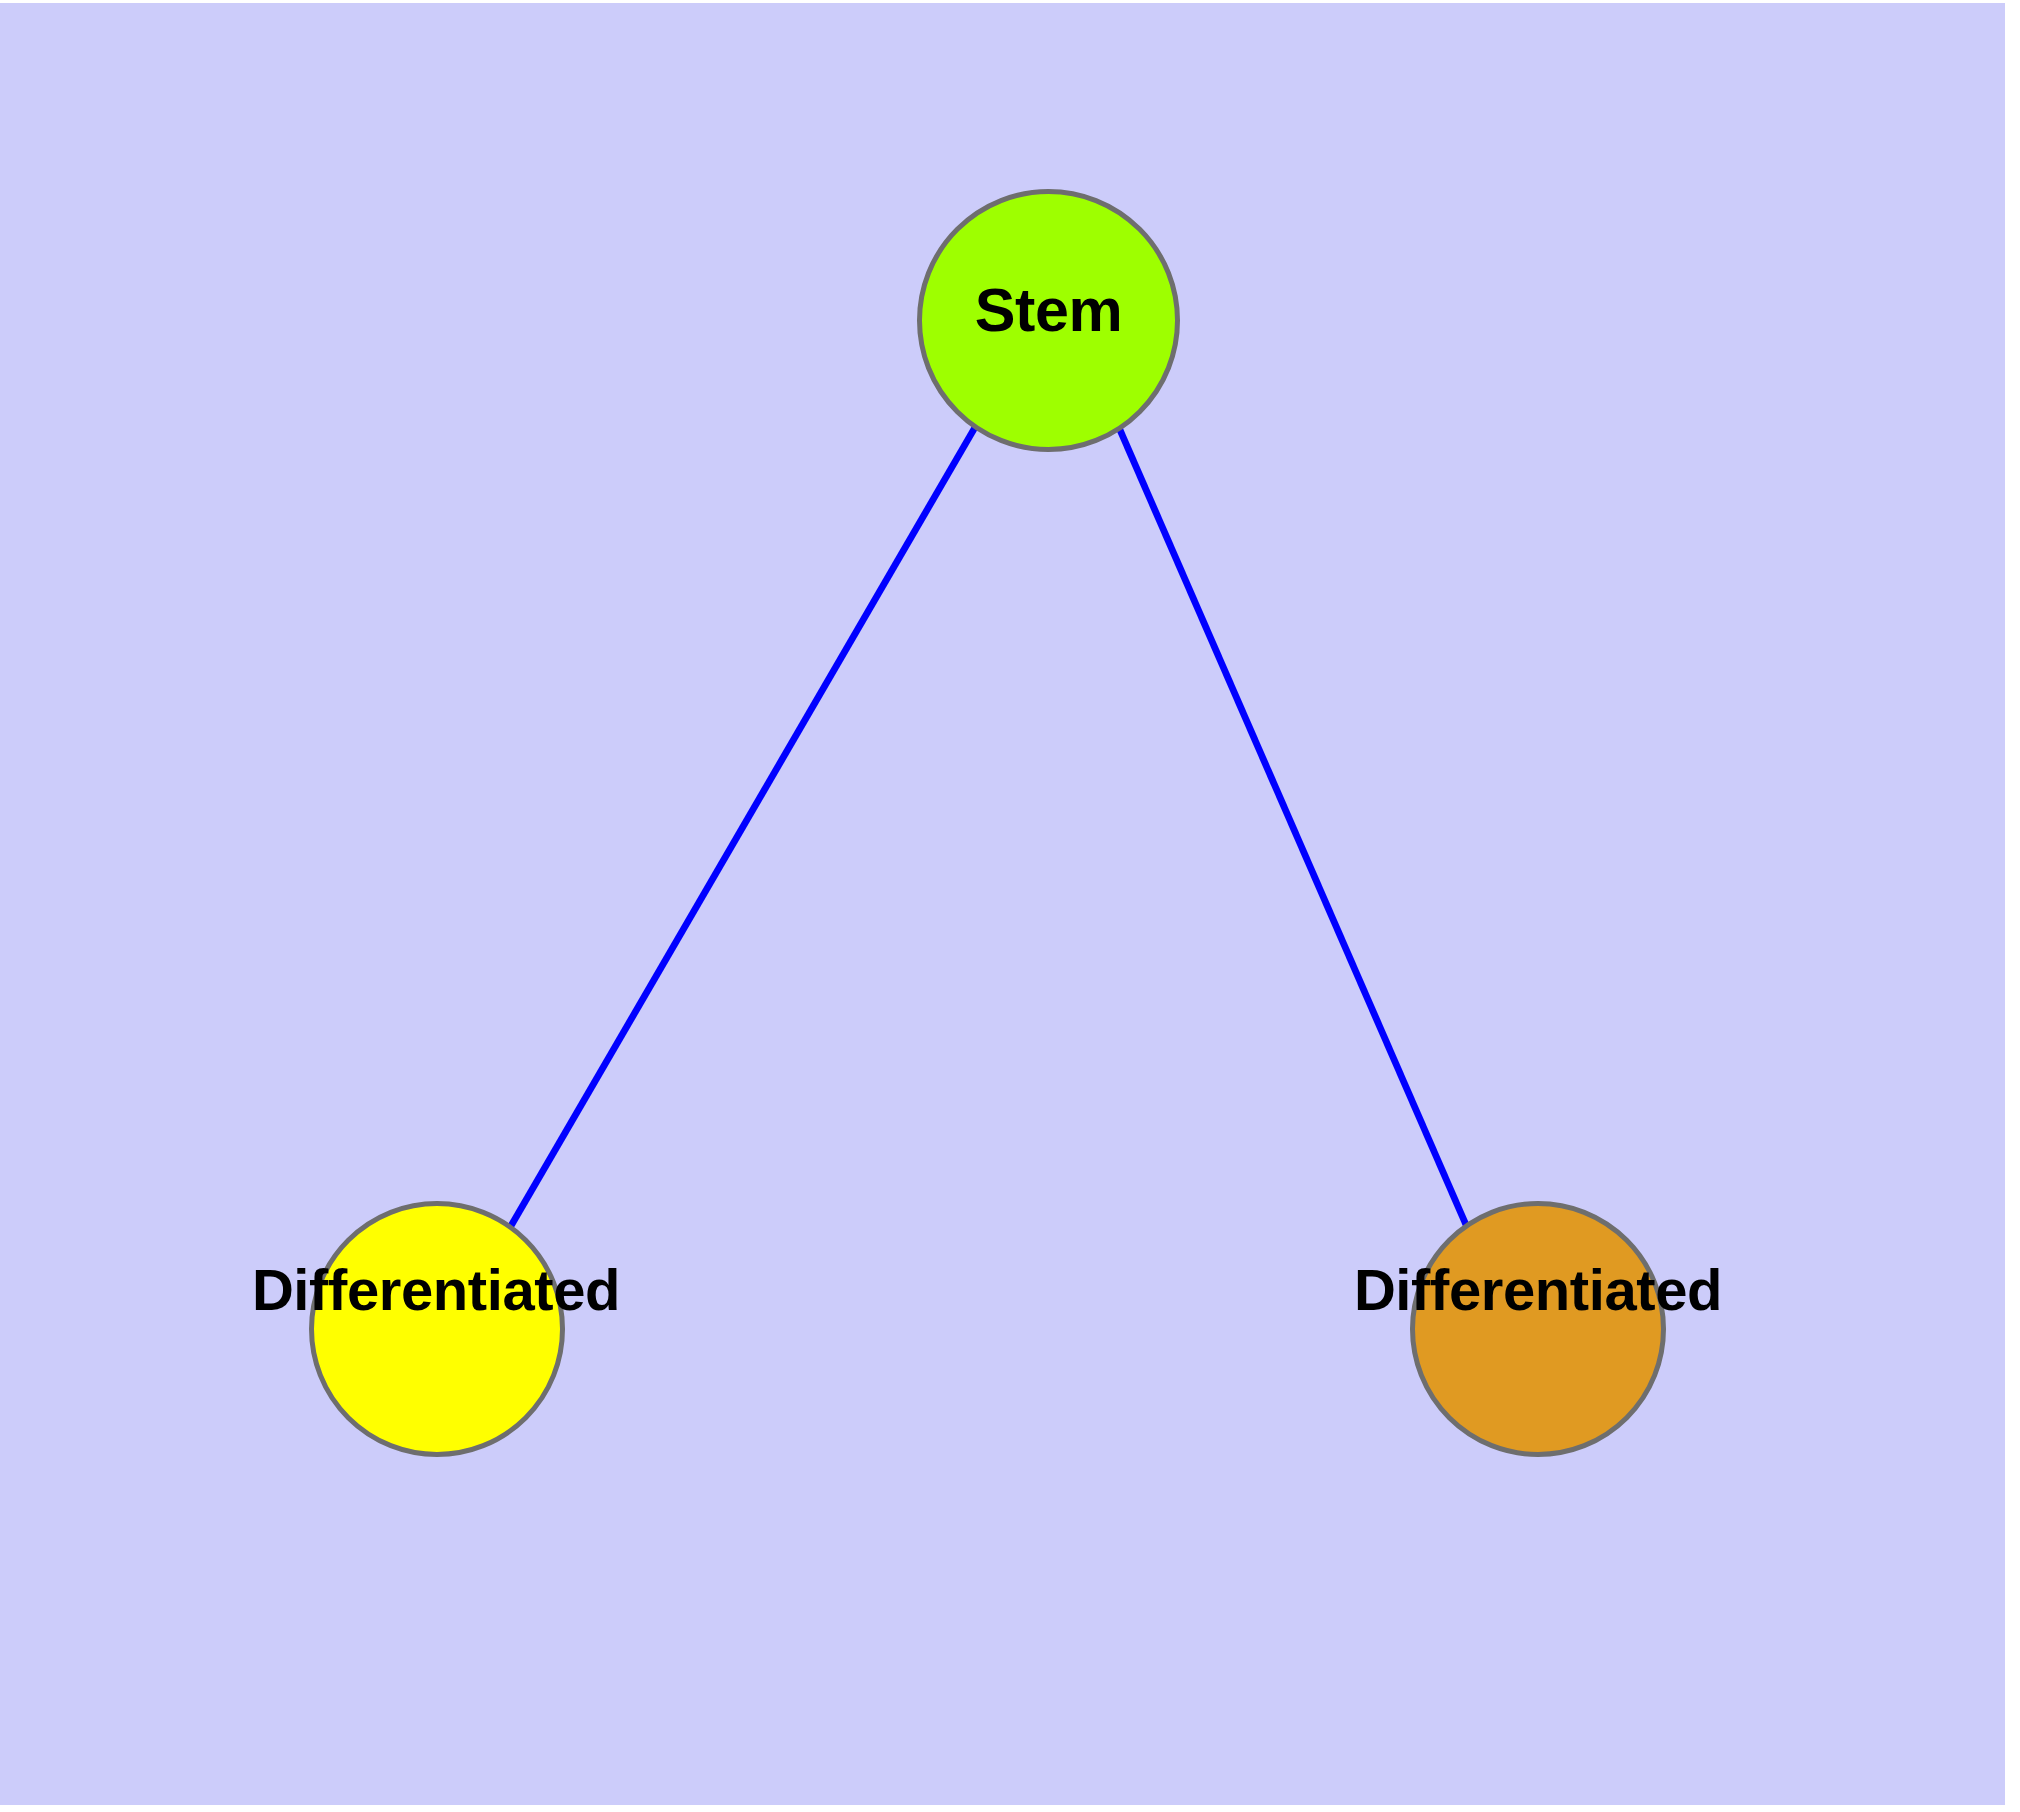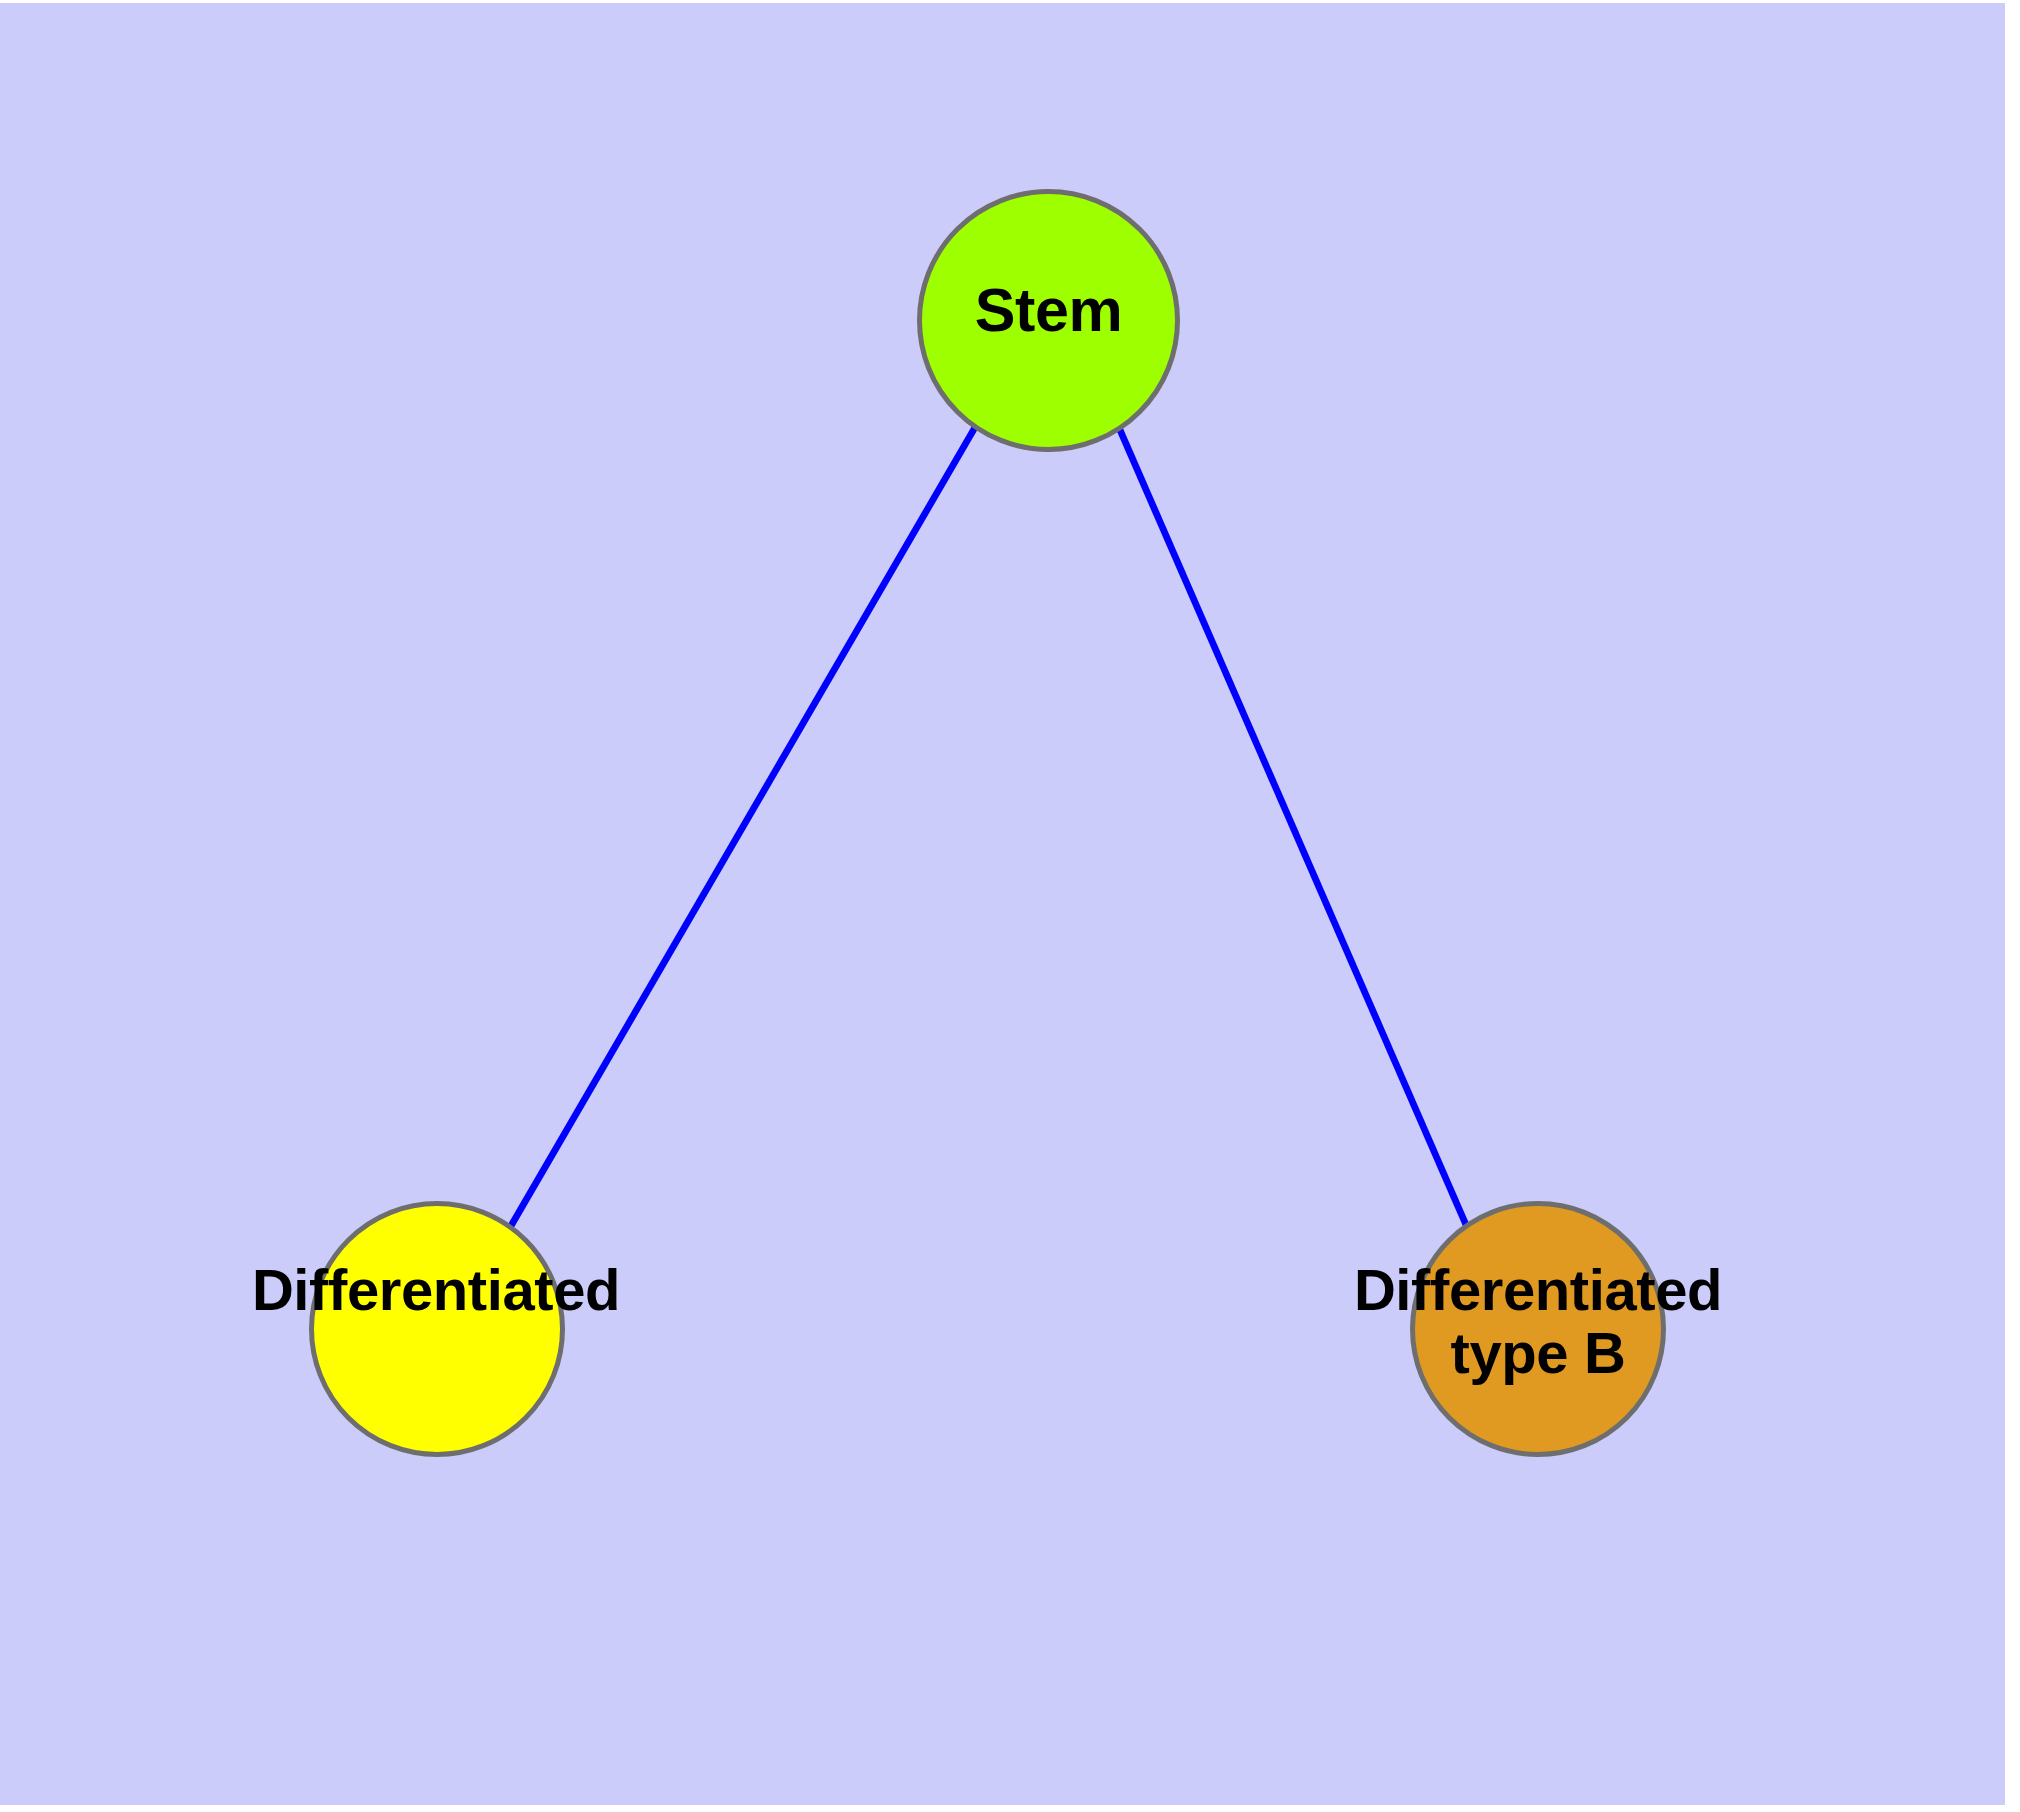--- a/index.html
+++ b/index.html
@@ -110,18 +110,17 @@
     <div id="label-stem" class="node-label">Stem</div>
 
     <div id="node-diff-a" class="graph-node"></div>
     <div id="label-diff-a" class="node-label">
       <div>Differentiated</div>
     </div>
 
     <div id="node-diff-b" class="graph-node"></div>
     <div id="label-diff-b" class="node-label">
       <div>Differentiated</div>
-      <div>type B</div>
     </div>
 
   </div>
 </div>
 
 
 </body></html>

